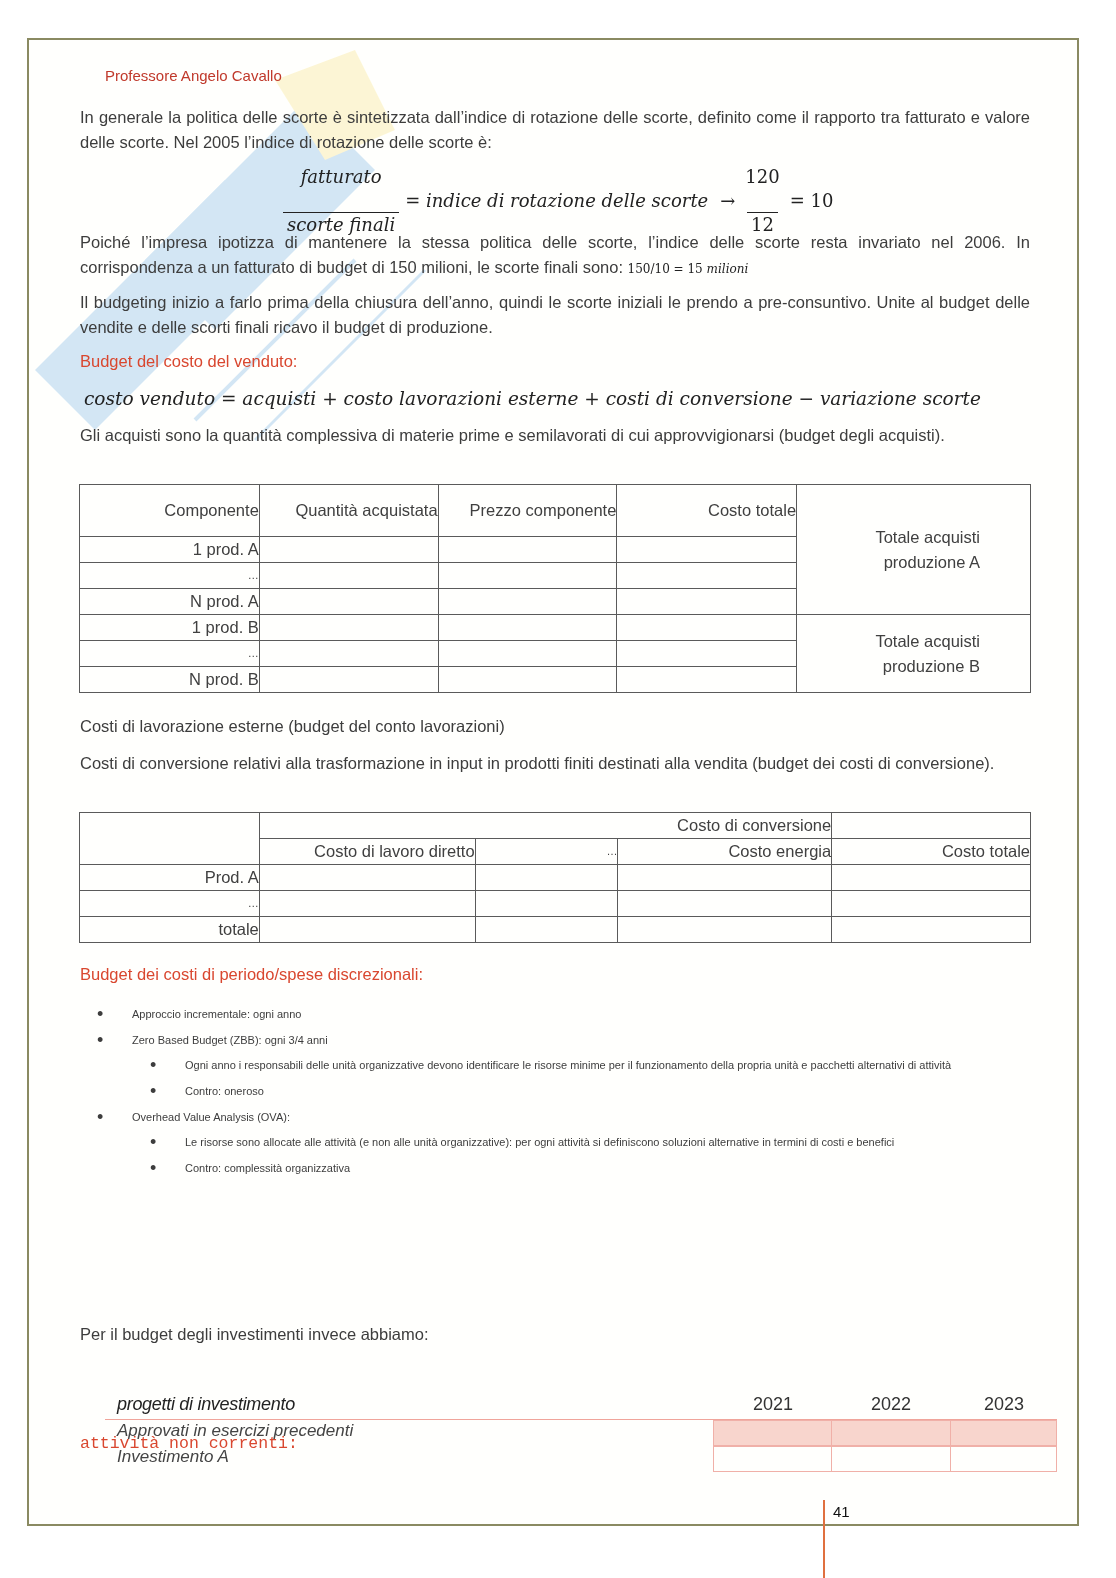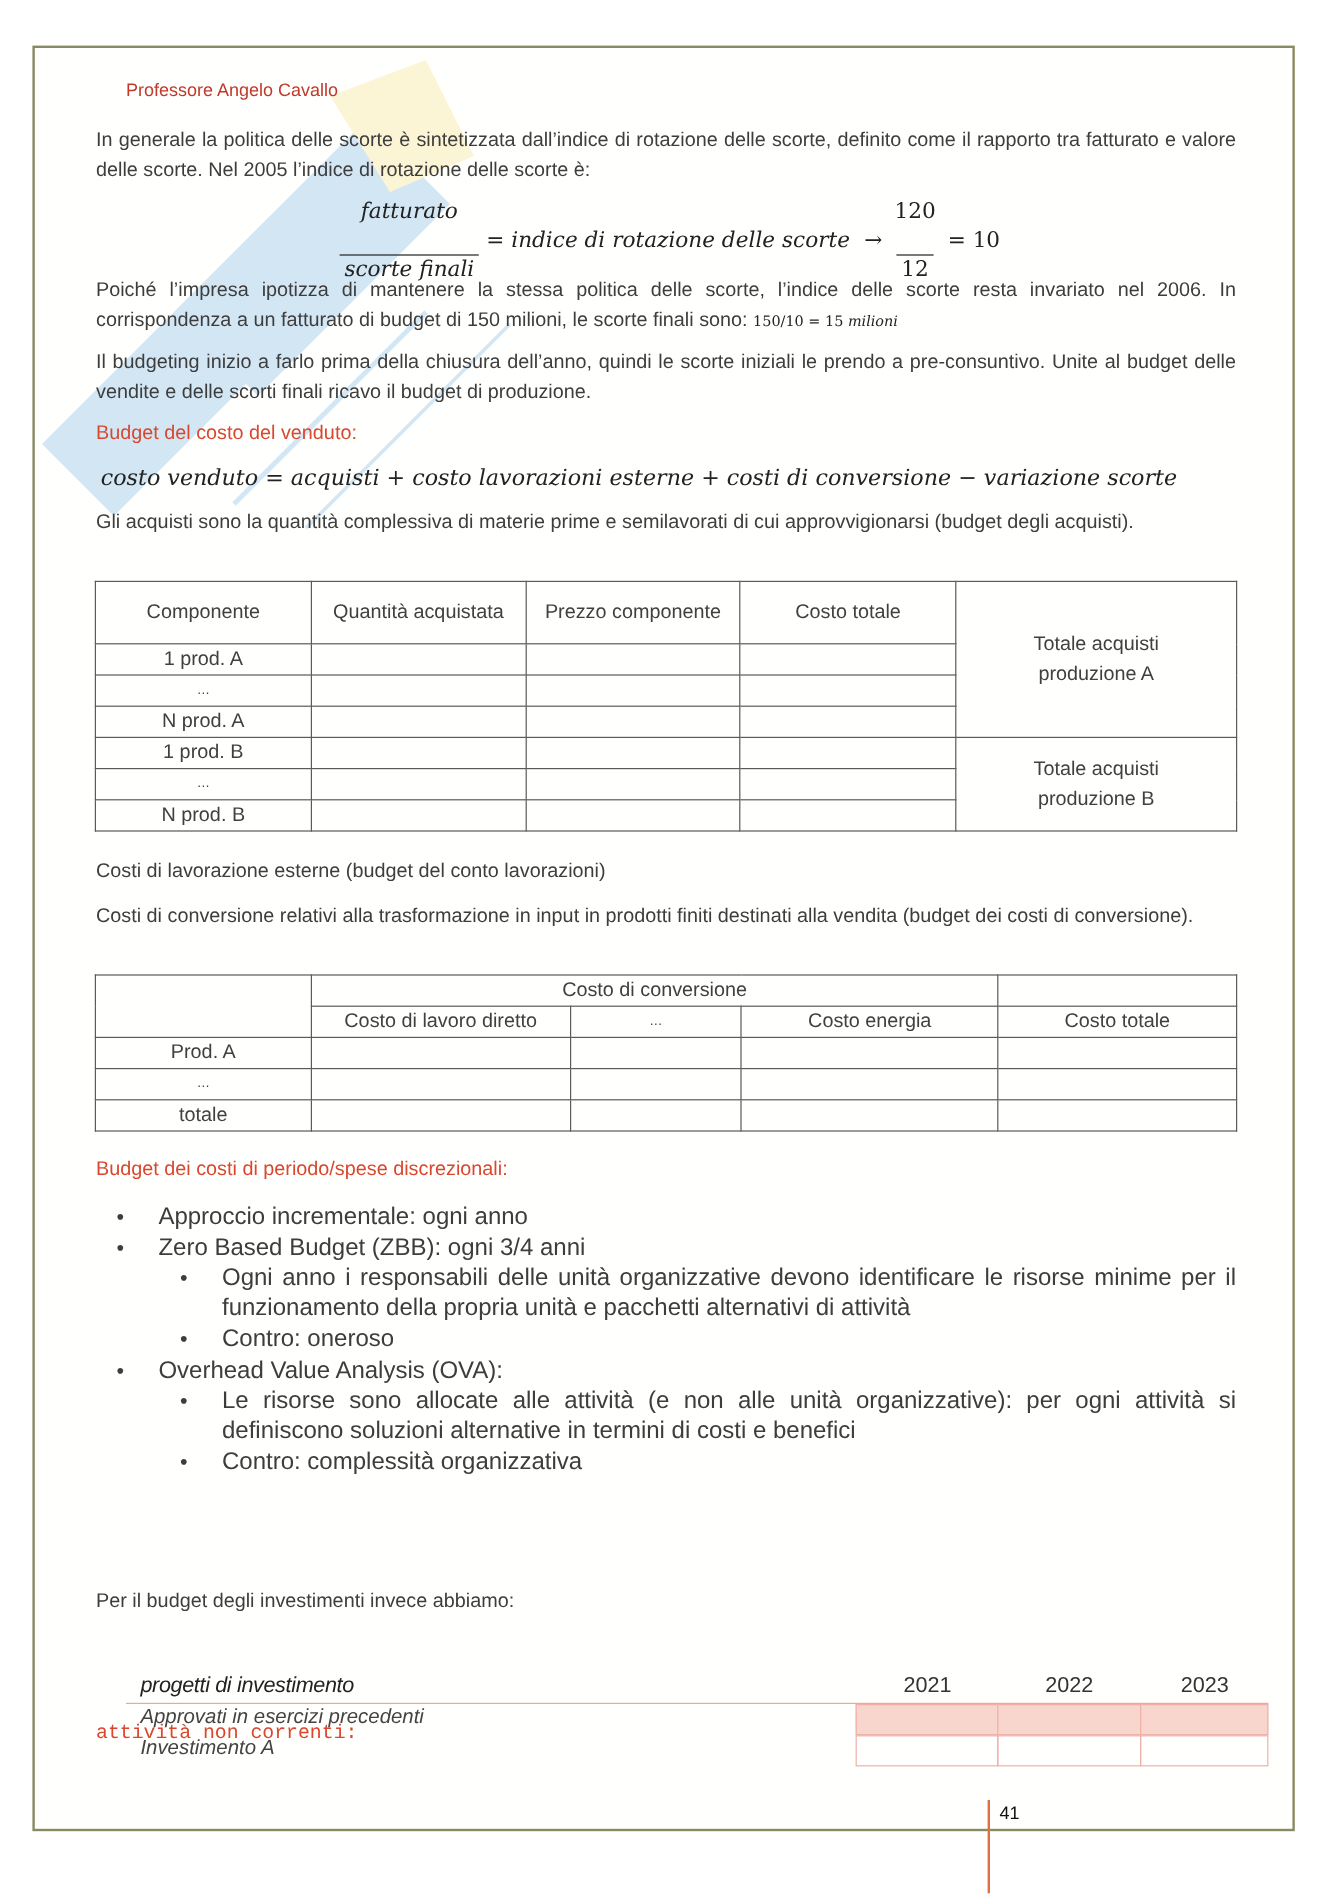--- a/index.html
+++ b/index.html
@@ -37,24 +37,24 @@
   .frac.up .num, .frac.up .den { font-style: normal; }
   .frac-wrap .mid { font-style: italic; margin: 0 6px; }
   .frac-wrap .plain { font-style: normal; margin: 0 6px; }
 
   .formula2 {
     position: absolute; left: 84px; top: 388px; font-family: "DejaVu Serif", serif;
     font-style: italic; font-size: 18.5px; color: #222; white-space: nowrap;
   }
 
   table.grid { position: absolute; border-collapse: collapse; font-size: 16.5px; color: #404040; }
-  table.grid td { border: 1px solid #5a5a5a; text-align: center; vertical-align: middle; line-height: 25px; }
+  table.grid td { border: 1px solid #5a5a5a; text-align: right; vertical-align: middle; line-height: 25px; }
   table.grid { border: 1.5px solid #5a5a5a; }
 
-  ul.bullets { position: absolute; left: 80px; top: 1001px; width: 950px; list-style: none; font-size: 20px; color: #3d3d3d; }
+  ul.bullets { position: absolute; left: 80px; top: 1001px; width: 950px; list-style: none; font-size: 11px; color: #3d3d3d; }
   ul.bullets li.l1 { position: relative; padding-left: 52px; line-height: 26px; }
   ul.bullets li.l1::before { content: "\2022"; position: absolute; left: 17px; top: 0; font-size: 18px; }
   ul.bullets ul { list-style: none; }
   ul.bullets li.l2 { position: relative; padding-left: 105px; margin-left: -52px; line-height: 25px; text-align: justify; }
   ul.bullets li.l2::before { content: "\2022"; position: absolute; left: 70px; top: 0; font-size: 18px; }
   ul.bullets li.l2 + li.l2 { margin-top: 1px; }
 
   .inv-table { position: absolute; left: 105px; top: 1394px; width: 952px; font-size: 17.5px; }
   .inv-head { position: relative; height: 26px; border-bottom: 1px solid #f0a49a; }
   .inv-head .title { position: absolute; left: 12px; top: 0; font-style: italic; color: #222; font-weight: normal; font-size: 18px; letter-spacing: -0.3px; }

